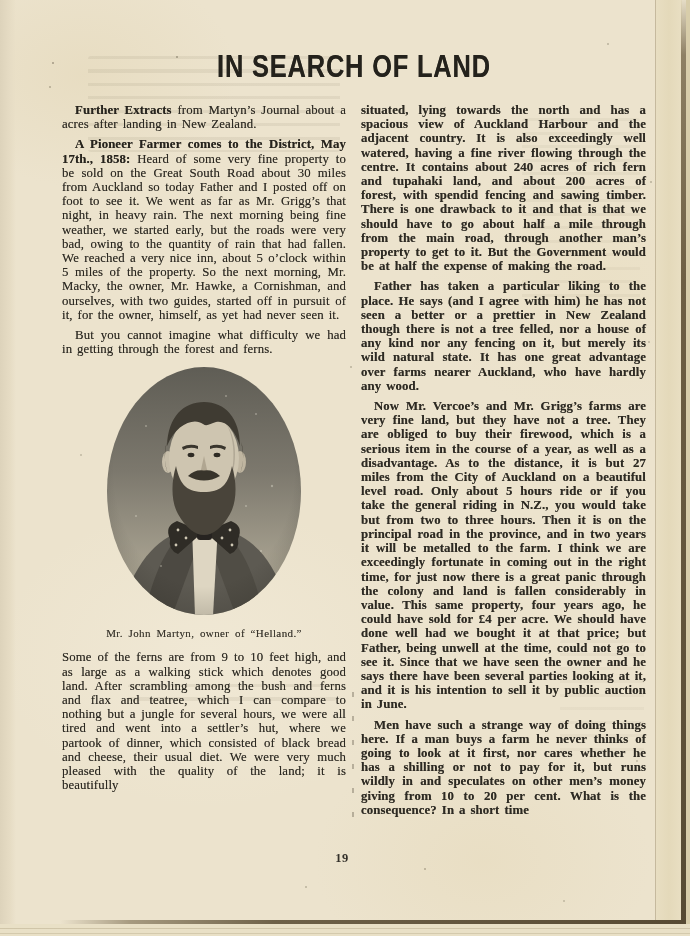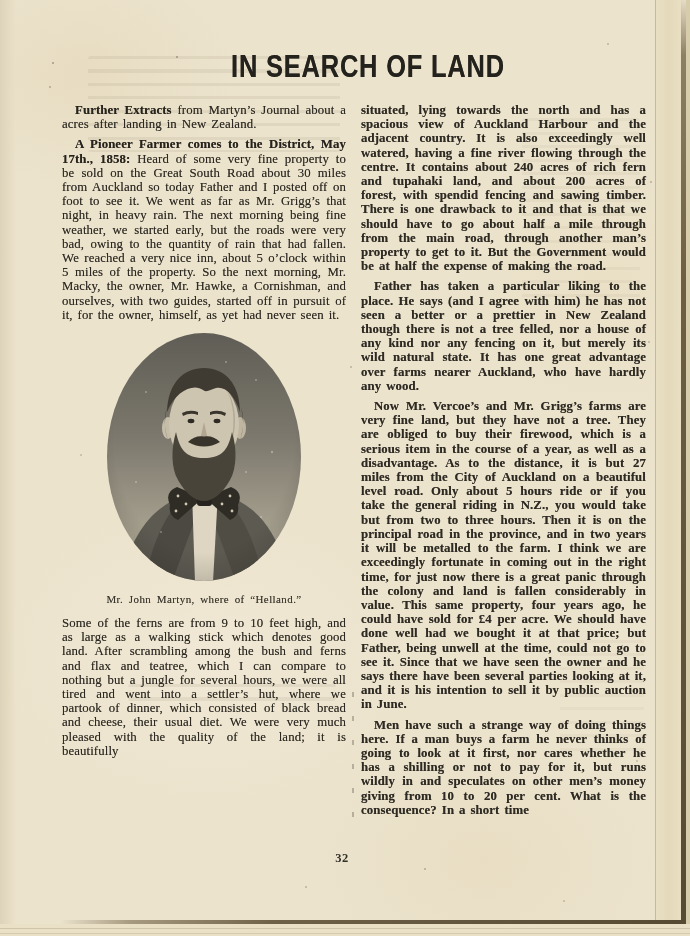--- a/index.html
+++ b/index.html
@@ -55,21 +55,21 @@
   .g2{left:522px;top:118px;width:118px;height:185px;opacity:.45;}
   .g3{left:128px;top:684px;width:208px;height:17px;}
   .g4{left:560px;top:640px;width:84px;height:118px;opacity:.4;}
   .speck{position:absolute;border-radius:50%;background:#6b6350;z-index:3;}
   .gutter-dashes{
     position:absolute;left:352px;top:692px;width:2px;height:132px;z-index:3;opacity:.8;
     background:repeating-linear-gradient(180deg, rgba(70,62,48,.40) 0 5px, transparent 5px 24px);
   }
   
   .title{
-    position:absolute;left:76px;top:48px;width:584px;margin:0;z-index:2;
+    position:absolute;left:62px;top:48px;width:584px;margin:0;z-index:2;
     text-align:center;
   }
   .title-inner{
     display:inline-block;
     font-family:"Liberation Sans", sans-serif;
     font-weight:700;font-size:31px;line-height:34px;letter-spacing:1px;
     color:#24221c;transform:scaleX(.82);transform-origin:center;
     text-shadow:0 0 .4px rgba(36,34,28,.7);
   }
   .col{
@@ -107,20 +107,21 @@
   <div class="ghost g3"></div>
   <div class="ghost g4"></div>
 
   <h1 class="title">
     <span class="title-inner">IN SEARCH OF LAND</span>
   </h1>
 
   <div class="col left">
     <p class="para"><b class="lead">Further Extracts</b><span> from Martyn’s Journal about a acres after landing in New Zealand.</span></p>
     <p class="para"><b class="lead">A Pioneer Farmer comes to the District, May 17th., 1858:</b><span> Heard of some very fine property to be sold on the Great South Road about 30 miles from Auckland so today Father and I posted off on foot to see it. We went as far as Mr. Grigg’s that night, in heavy rain. The next morning being fine weather, we started early, but the roads were very bad, owing to the quantity of rain that had fallen. We reached a very nice inn, about 5 o’clock within 5 miles of the property. So the next morning, Mr. Macky, the owner, Mr. Hawke, a Cornishman, and ourselves, with two guides, started off in pursuit of it, for the owner, himself, as yet had never seen it.</span></p>
+    <p class="para"><span>But you cannot imagine what difficulty we had in getting through the forest and ferns.</span></p>
 
     <figure class="portrait-wrap" style="margin-top:10px;">
       <div class="portrait">
         <svg width="196" height="250" viewBox="0 0 196 250">
           <defs>
             <linearGradient id="bgGrad" x1="0" y1="0" x2="0" y2="1">
               <stop offset="0" stop-color="#5f5d55"></stop>
               <stop offset="0.42" stop-color="#7c786d"></stop>
               <stop offset="0.78" stop-color="#a59f8e"></stop>
               <stop offset="1" stop-color="#c2bba6"></stop>
@@ -190,35 +191,35 @@
               <circle cx="30" cy="150" r="1"></circle>
                 <circle cx="155" cy="185" r="1"></circle>
                 <circle cx="120" cy="30" r="1"></circle>
               <circle cx="140" cy="140" r="1"></circle>
                 <circle cx="55" cy="200" r="1"></circle>
             </g>
             <ellipse cx="98" cy="125" rx="97" ry="124" fill="url(#vign)"></ellipse>
           </g>
         </svg>
       </div>
-      <figcaption class="caption">Mr. John Martyn, where of “Helland.”</figcaption>
+      <figcaption class="caption">Mr. John Martyn, owner of “Helland.”</figcaption>
     </figure>
     <div class="portrait-bottom-gap"></div>
 
     <p class="para no-indent"><span>Some of the ferns are from 9 to 10 feet high, and as large as a walking stick which denotes good land. After scrambling among the bush and ferns and flax and teatree, which I can compare to nothing but a jungle for several hours, we were all tired and went into a settler’s hut, where we partook of dinner, which consisted of black bread and cheese, their usual diet. We were very much pleased with the quality of the land; it is beautifully</span></p>
   </div>
 
   <div class="col right">
     <p class="para no-indent"><span>situated, lying towards the north and has a spacious view of Auckland Harbour and the adjacent country. It is also exceedingly well watered, having a fine river flowing through the centre. It contains about 240 acres of rich fern and tupahaki land, and about 200 acres of forest, with spendid fencing and sawing timber. There is one drawback to it and that is that we should have to go about half a mile through from the main road, through another man’s property to get to it. But the Government would be at half the expense of making the road.</span></p>
     <p class="para"><span>Father has taken a particular liking to the place. He says (and I agree with him) he has not seen a better or a prettier in New Zealand though there is not a tree felled, nor a house of any kind nor any fencing on it, but merely its wild natural state. It has one great advantage over farms nearer Auckland, who have hardly any wood.</span></p>
     <p class="para"><span>Now Mr. Vercoe’s and Mr. Grigg’s farms are very fine land, but they have not a tree. They are obliged to buy their firewood, which is a serious item in the course of a year, as well as a disadvantage. As to the distance, it is but 27 miles from the City of Auckland on a beautiful level road. Only about 5 hours ride or if you take the general riding in N.Z., you would take but from two to three hours. Then it is on the principal road in the province, and in two years it will be metalled to the farm. I think we are exceedingly fortunate in coming out in the right time, for just now there is a great panic through the colony and land is fallen considerably in value. This same property, four years ago, he could have sold for £4 per acre. We should have done well had we bought it at that price; but Father, being unwell at the time, could not go to see it. Since that we have seen the owner and he says there have been several parties looking at it, and it is his intention to sell it by public auction in June.</span></p>
     <p class="para"><span>Men have such a strange way of doing things here. If a man buys a farm he never thinks of going to look at it first, nor cares whether he has a shilling or not to pay for it, but runs wildly in and speculates on other men’s money giving from 10 to 20 per cent. What is the consequence? In a short time</span></p>
   </div>
 
-  <div class="pageno">32</div>
+  <div class="pageno">19</div>
 
   <div class="gutter-dashes"></div>
   <span class="speck" style="left:52px;top:62px;width:2px;height:2px;opacity:.55"></span>
   <span class="speck" style="left:49px;top:86px;width:1.5px;height:1.5px;opacity:.4"></span>
   <span class="speck" style="left:176px;top:56px;width:1.5px;height:2px;opacity:.5"></span>
   <span class="speck" style="left:607px;top:43px;width:1.5px;height:1.5px;opacity:.35"></span>
   <span class="speck" style="left:650px;top:181px;width:2px;height:2px;opacity:.4"></span>
   <span class="speck" style="left:648px;top:341px;width:2px;height:2px;opacity:.35"></span>
   <span class="speck" style="left:424px;top:868px;width:1.5px;height:1.5px;opacity:.4"></span>
   <span class="speck" style="left:305px;top:886px;width:1.5px;height:1.5px;opacity:.35"></span>

